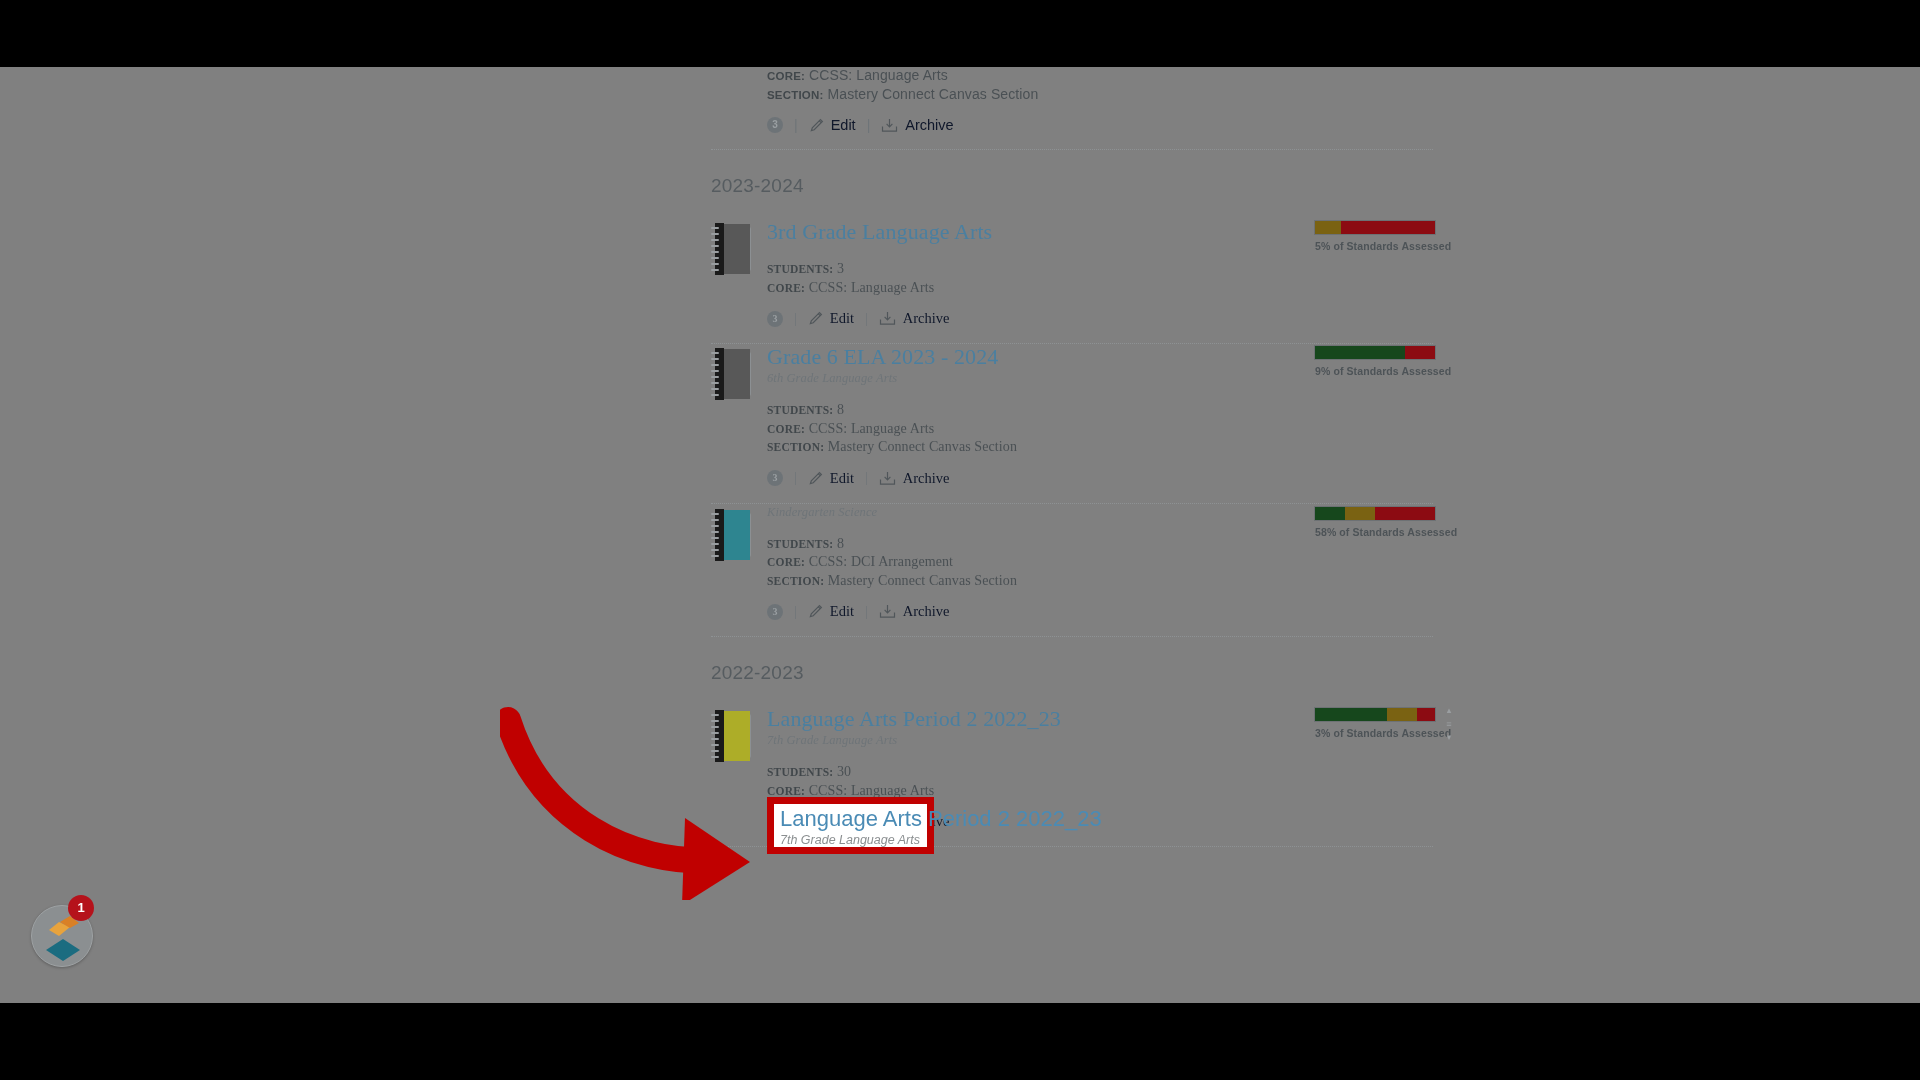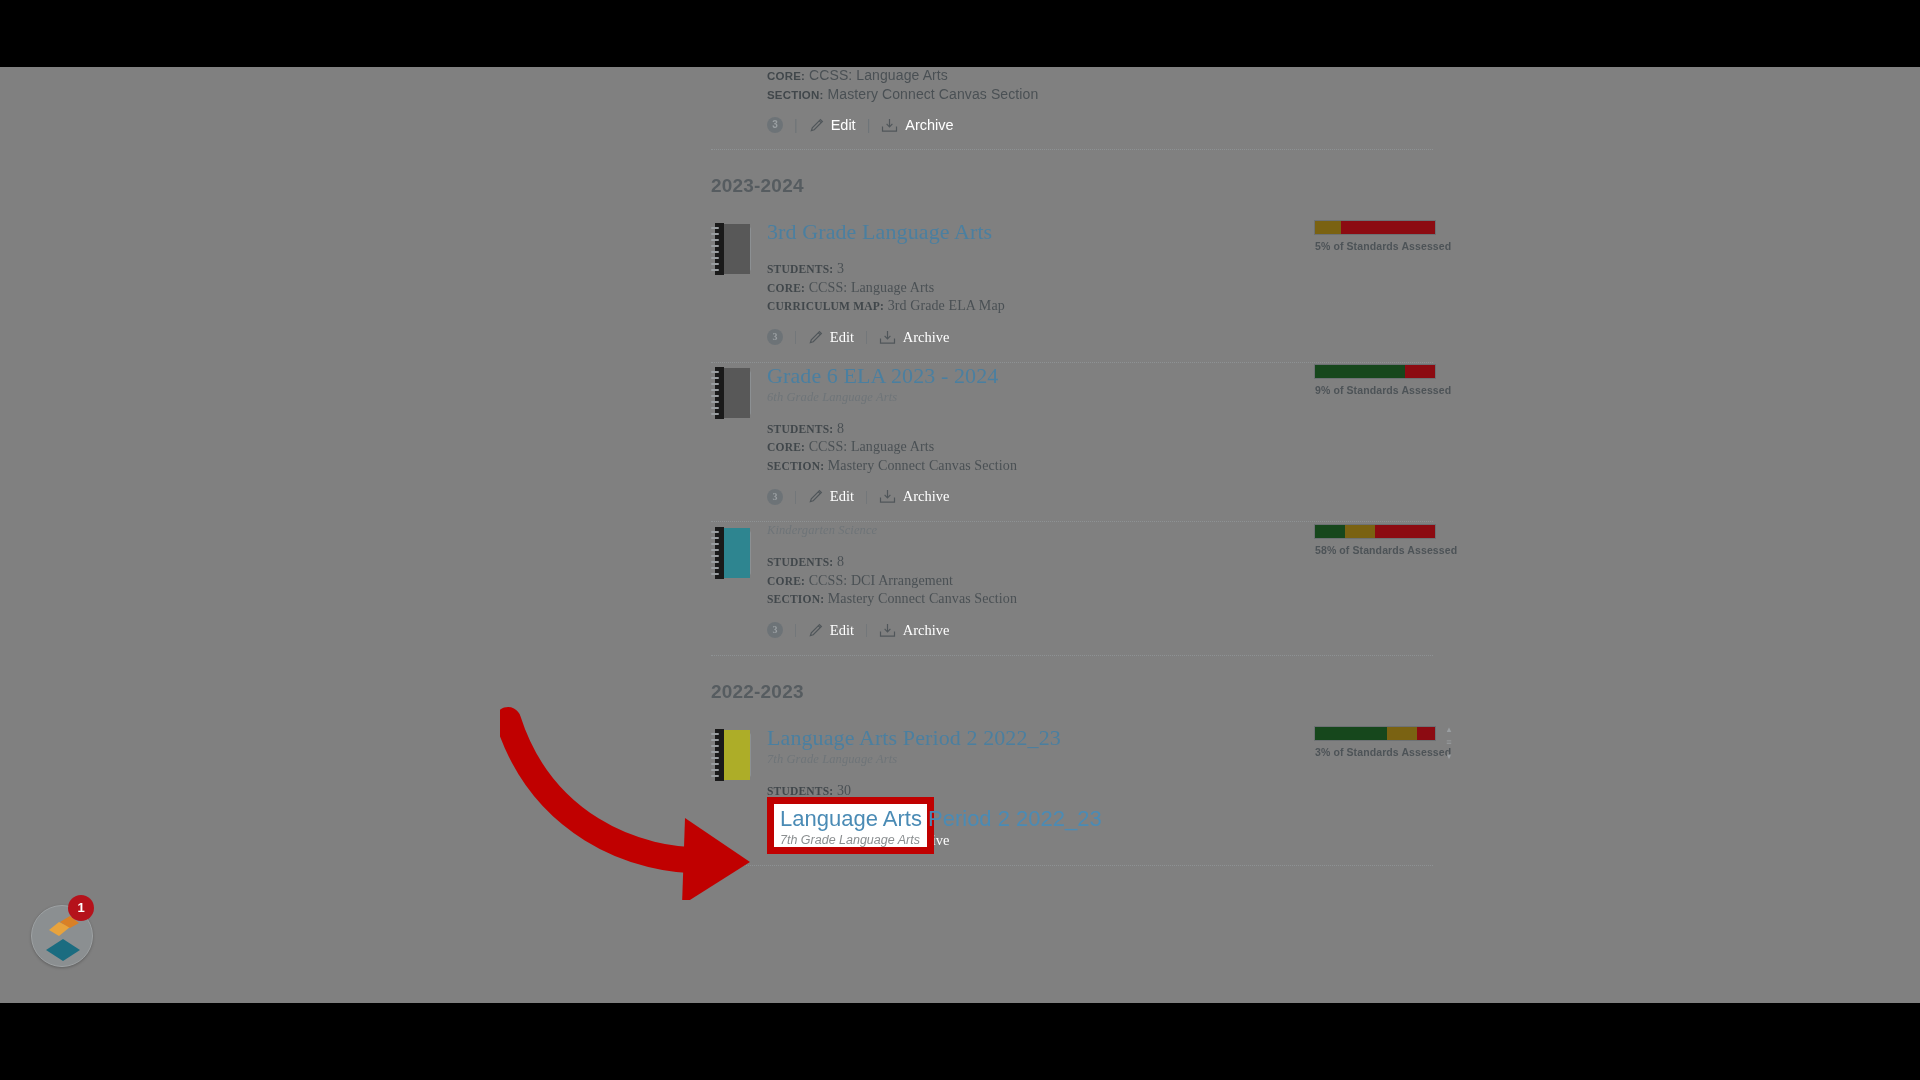--- a/index.html
+++ b/index.html
@@ -34,32 +34,32 @@
   .actions{
     display:flex; align-items:center; gap:0px; color:#4a5054; font-size:14.5px;
     margin-top:13px;
   }
   .badge-count{
     width:16px;height:16px;border-radius:50%;background:#6d7377;color:#9a9fa2;
     font-size:10px;line-height:16px;text-align:center;font-weight:bold;
     display:inline-block;
   }
   .sep{ color:#6e7478; margin:0 11px; font-size:14px; }
-  .act{ display:inline-flex; align-items:center; gap:7px; color:#ffffff; }
+  .act{ display:inline-flex; align-items:center; gap:7px; color:#0f172a; }
   .act .lbl{ font-size:14.5px; }
 
   .divider{
     border-top:1px dotted #8e9294;
     margin:16px 0 0 0;
     height:0;
     width:722px;
   }
 
   .year-head{
-    font-size:19px; color:#565c60; font-weight:bold;
+    font-size:19px; color:#565c60; font-weight:normal;
     margin:25px 0 22px 0; letter-spacing:.2px;
   }
 
   
   .course-row{ position:relative; min-height:100px; }
   .nb{
     position:absolute; left:0; top:4px; width:40px; height:52px;
   }
   .nb .spine{
     position:absolute; left:4px; top:0; width:9px; height:52px; background:#1a1a1a;
@@ -185,21 +185,20 @@
             <div class="ring" style="top: 28px;"></div>
             <div class="ring" style="top: 34px;"></div>
             <div class="ring" style="top: 40px;"></div>
             <div class="ring" style="top: 46px;"></div>
           </div>
           <div class="course-body">
             <div class="course-title">3rd Grade Language Arts</div>
             <div class="meta-block">
               <div class="meta-line"><span class="k">STUDENTS:</span><span class="v"> 3</span></div>
               <div class="meta-line"><span class="k">CORE:</span><span class="v"> CCSS: Language Arts</span></div>
-              <div class="meta-line"><span class="k">CURRICULUM MAP:</span><span class="v link-blue"> 3rd Grade ELA Map</span></div>
             </div>
             <div class="actions">
               <span class="badge-count">3</span>
               <span class="sep">|</span>
               <span class="act">
                 <svg width="15" height="15" viewBox="0 0 15 15">
                   <path d="M11.5 1.6 L13.4 3.5 L5.2 11.7 L2.4 12.6 L3.3 9.8 Z" fill="none" stroke="#50565a" stroke-width="1.2"></path>
                   <path d="M10.3 2.8 L12.2 4.7" stroke="#50565a" stroke-width="1.2"></path>
                 </svg>
                 <span class="lbl">Edit</span>

